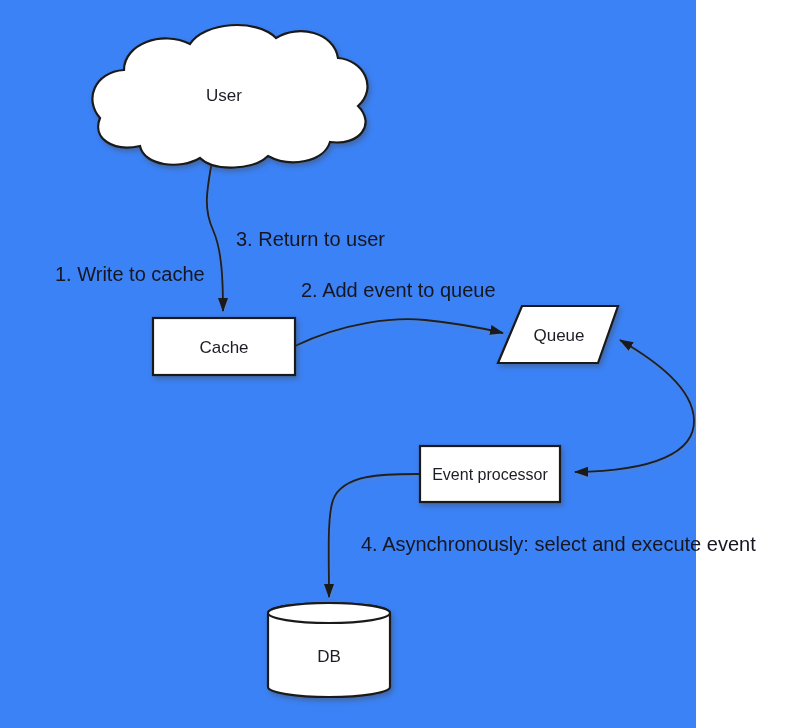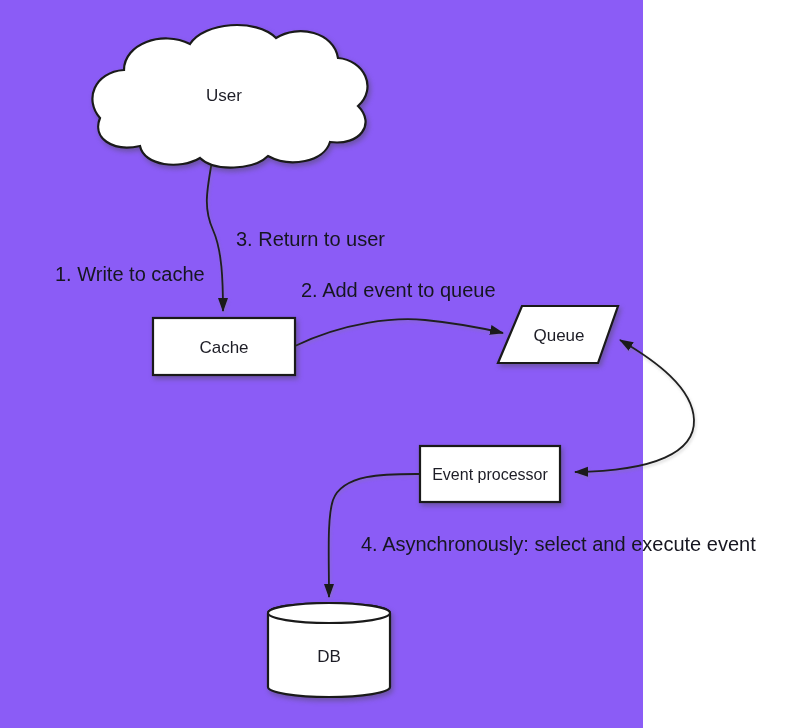--- a/index.html
+++ b/index.html
@@ -6,23 +6,23 @@
     margin: 0;
     padding: 0;
     background: #ffffff;
     width: 786px;
     height: 728px;
     overflow: hidden;
     font-family: "Liberation Sans", sans-serif;
   }
   .canvas-wrap {
     position: relative;
-    width: 643px;
+    width: 696px;
     height: 728px;
-    background: #8b5cf6;
+    background: #3b82f6;
   }
   svg { display: block; }
   .shape {
     fill: #ffffff;
     stroke: #1a1a1a;
     stroke-width: 2.2;
     filter: drop-shadow(2px 3px 2.5px rgba(70,70,70,0.45));
   }
   .edge {
     fill: none;

